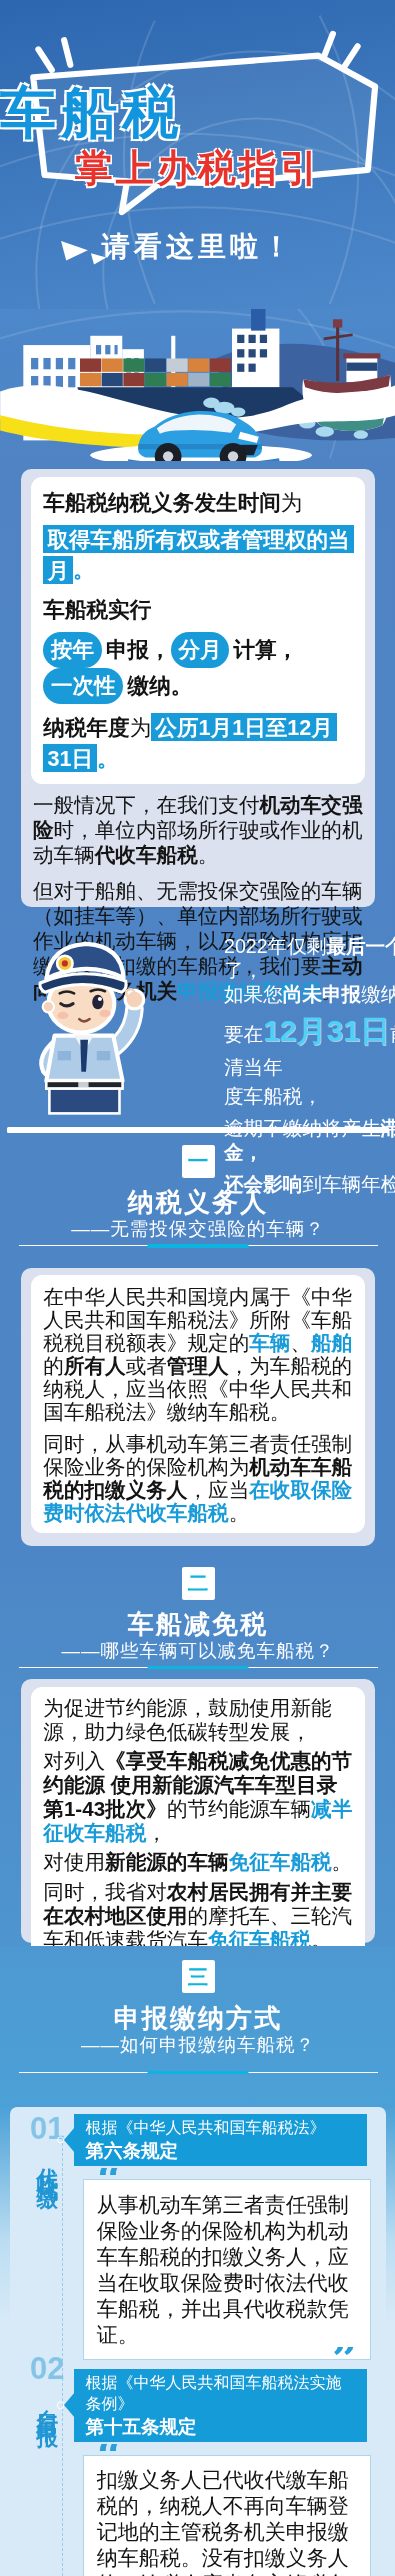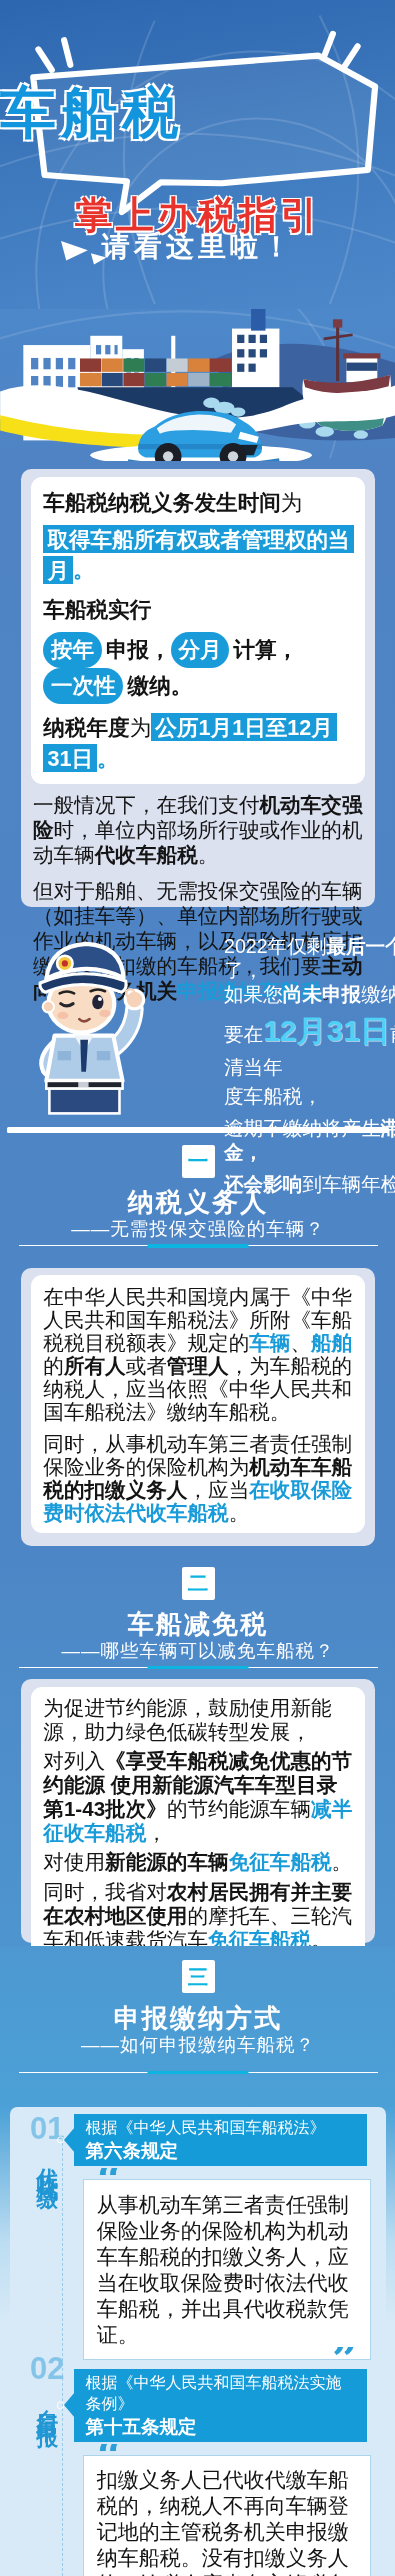--- a/index.html
+++ b/index.html
@@ -18,21 +18,21 @@
 
   
   .hero{height:309px;background:linear-gradient(170deg,var(--hero_top) 0%,var(--hero_mid) 45%,#4C88CA 100%);}
   .globe{position:absolute;inset:0;}
   .bubble-svg{position:absolute;left:0;top:0;}
   .hero-title{position:absolute;left:0;top:76px;width:100%;text-align:left;
     font-size:56px;font-weight:bold;color:var(--title_blue);letter-spacing:5.2px;
     text-shadow:2.1px 2.1px 0 #fff,-2.1px 2.1px 0 #fff,2.1px -2.1px 0 #fff,-2.1px -2.1px 0 #fff;}
   .hero-sub{position:absolute;left:0;top:143px;width:100%;text-align:center;
     font-size:38px;font-weight:bold;color:var(--title_red);letter-spacing:3.1px;
-    text-shadow:1.5px 1.5px 0 #fff,-1.5px 1.5px 0 #fff,1.5px -1.5px 0 #fff,-1.5px -1.5px 0 #fff;margin-top:47px;}
+    text-shadow:1.5px 1.5px 0 #fff,-1.5px 1.5px 0 #fff,1.5px -1.5px 0 #fff,-1.5px -1.5px 0 #fff;}
   .callout{position:absolute;left:0;top:228px;width:100%;text-align:center;
     font-size:28px;font-weight:bold;color:#fff;letter-spacing:4.1px;}
 
   
   .illu{height:152px;background:linear-gradient(180deg,#4C88CA,var(--mid_blue2));}
   .illu svg{display:block;}
 
   
   .mid1{height:1090px;background:linear-gradient(180deg,var(--mid_blue2),var(--mid_blue));}
   .mid2{height:395px;background:linear-gradient(180deg,var(--mid_blue),#4E95CF);}

